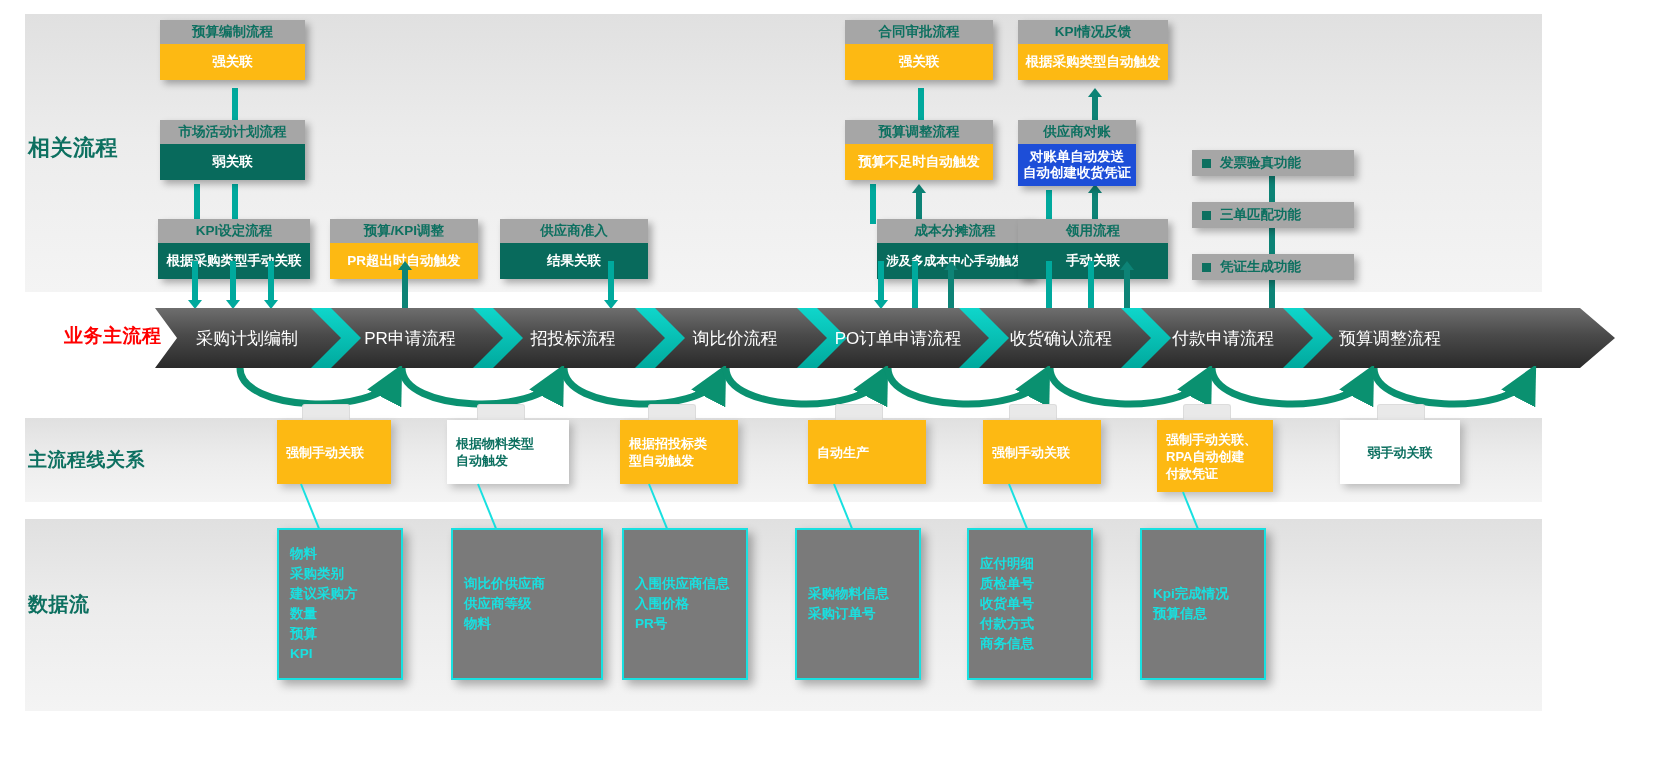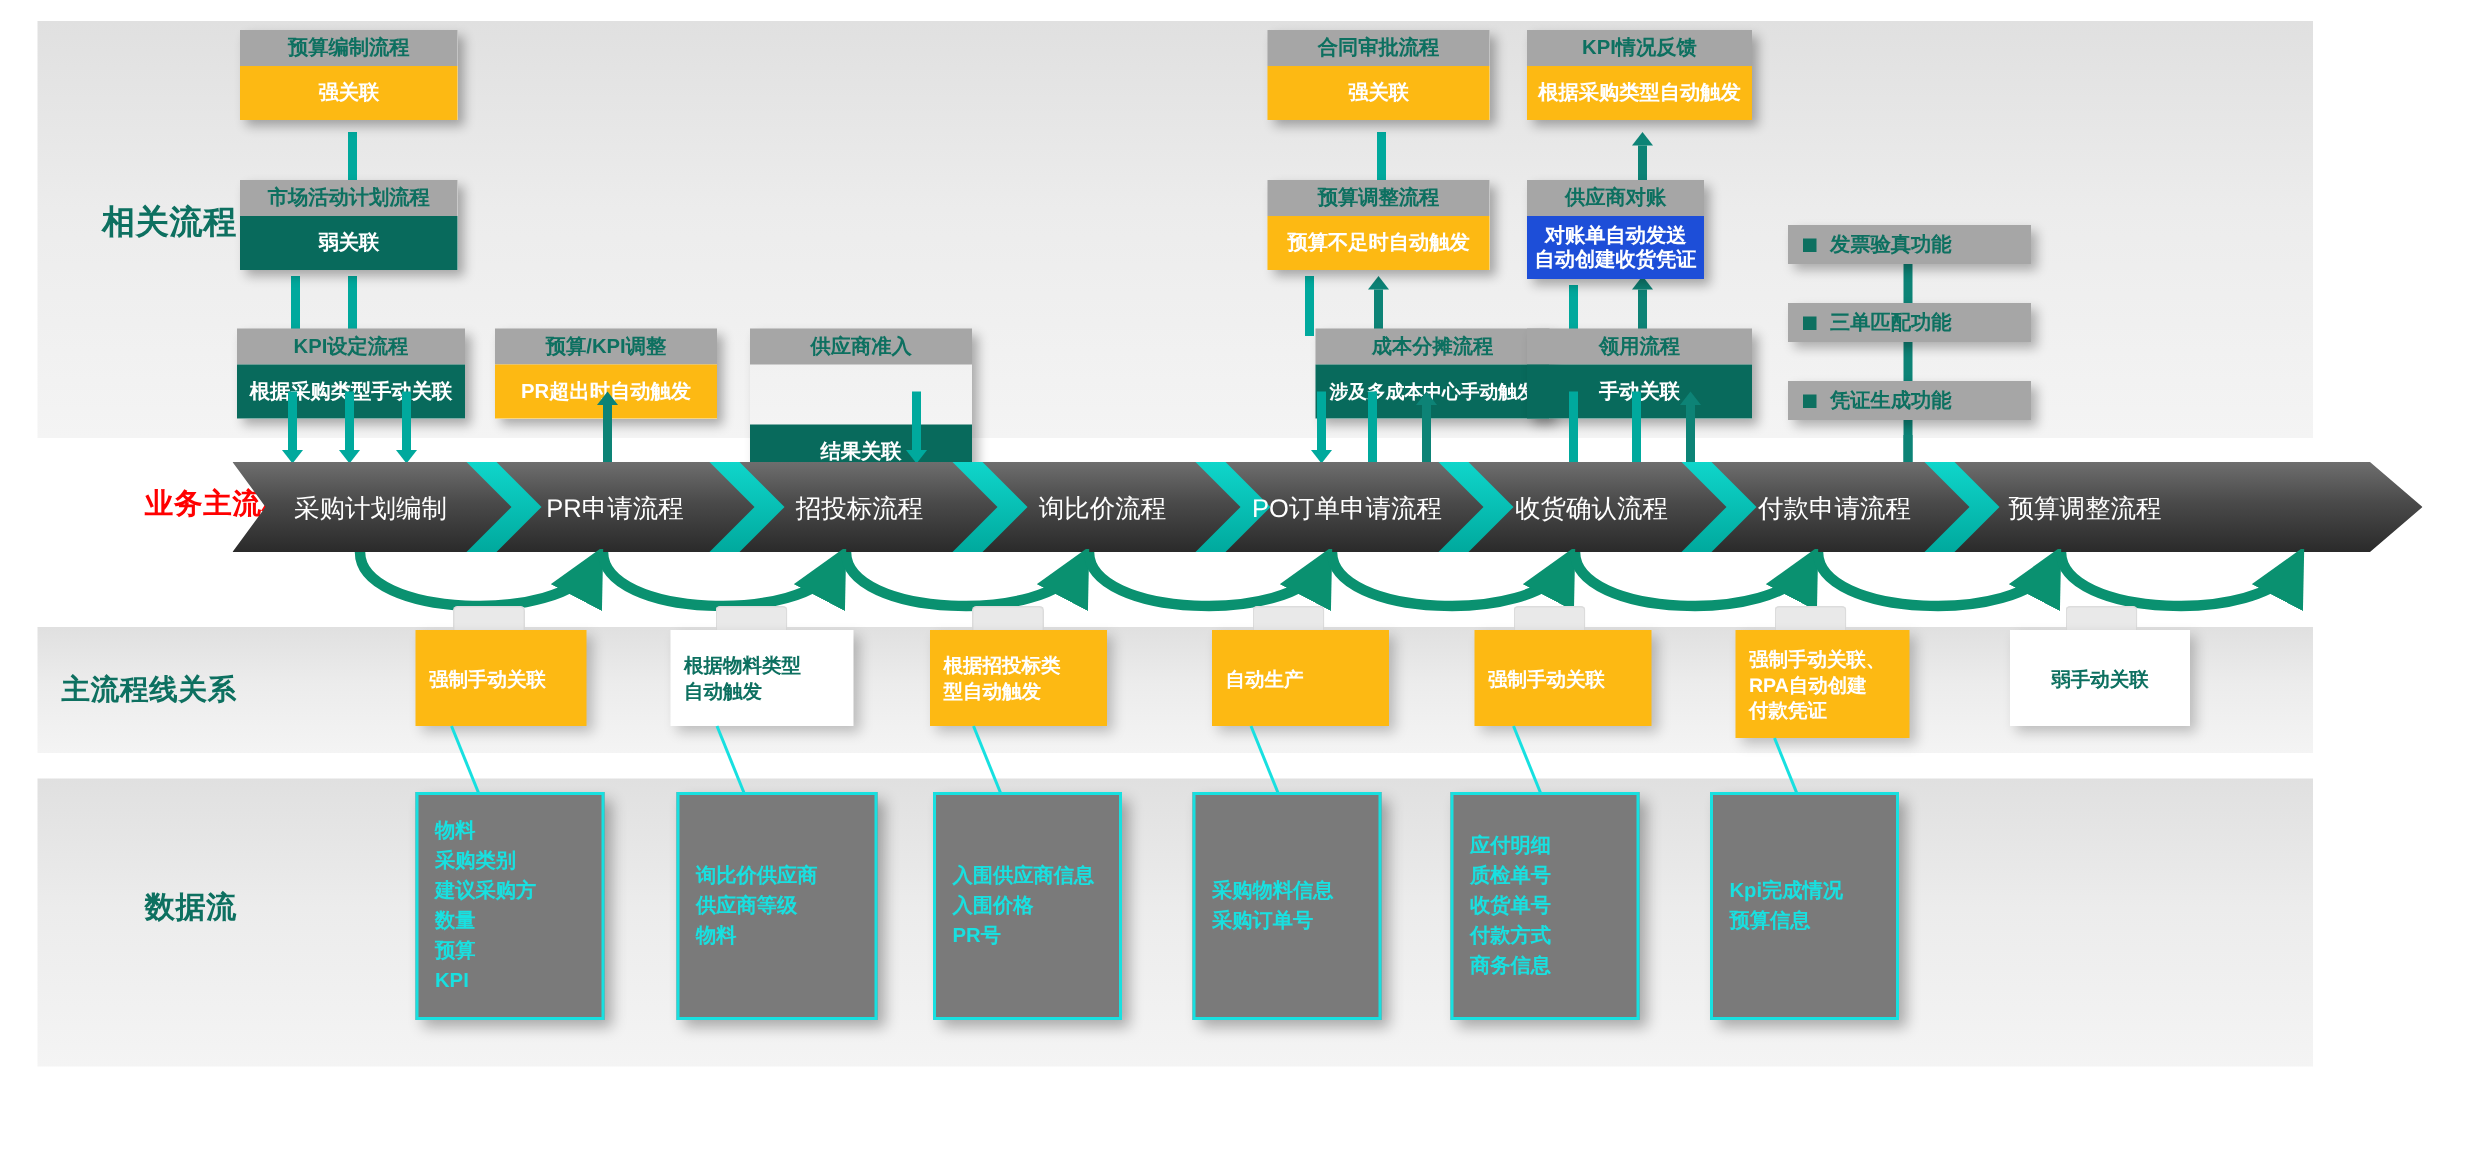--- a/index.html
+++ b/index.html
@@ -5,21 +5,21 @@
   html,body{margin:0;padding:0;background:#fff;}
   body{width:1660px;height:776px;position:relative;overflow:hidden;
        font-family:"Liberation Sans","DejaVu Sans",sans-serif;}
 
   .band{position:absolute;left:25px;width:1517px;
         background:linear-gradient(180deg,#e0e0e0 0%,#ececec 45%,#f4f4f4 100%);}
   #band-related{top:14px;height:278px;}
   #band-mainline{top:418px;height:84px;}
   #band-dataflow{top:519px;height:192px;}
 
-  .row-label{position:absolute;left:28px;width:130px;text-align:right;
+  .row-label{position:absolute;left:28px;width:130px;text-align:left;
              font-weight:bold;color:#0a6b5c;letter-spacing:.5px;}
   #label-related{top:133px;font-size:22px;color:#0d7060;}
   #label-main{top:323px;font-size:19px;color:#ff0000;font-weight:bold;margin-left:36px;}
   #label-mainline{top:447px;font-size:19px;color:#0d7060;}
   #label-dataflow{top:591px;font-size:20px;color:#0d7060;}
 
   
   .card{position:absolute;box-shadow:4px 4px 7px rgba(0,0,0,.30);}
   .card .hdr{background:#a6a6a6;color:#0d7060;font-weight:bold;font-size:13.5px;
              text-align:center;line-height:24px;height:24px;white-space:nowrap;}
@@ -118,21 +118,21 @@
   <div class="bdy teal" style="height:36px;">根据采购类型手动关联</div>
 </div>
 
 <div class="card" style="left:330px;top:219px;width:148px;">
   <div class="hdr">预算/KPI调整</div>
   <div class="bdy amber" style="height:36px;">PR超出时自动触发</div>
 </div>
 
 <div class="card" style="left:500px;top:219px;width:148px;">
   <div class="hdr">供应商准入</div>
-  <div class="bdy teal" style="height:36px;margin-top:40px;">结果关联</div>
+  <div class="bdy teal" style="height:36px;">结果关联</div>
 </div>
 
 <div class="card" style="left:845px;top:20px;width:148px;">
   <div class="hdr">合同审批流程</div>
   <div class="bdy amber" style="height:36px;">强关联</div>
 </div>
 
 <div class="card" style="left:1018px;top:20px;width:150px;">
   <div class="hdr">KPI情况反馈</div>
   <div class="bdy amber" style="height:36px;">根据采购类型自动触发</div>
@@ -322,21 +322,21 @@
 
 <div class="dbox" style="left:277px;top:528px;width:126px;height:152px;">
   <span>物料</span>
   <span>采购类别</span>
   <span>建议采购方</span>
   <span>数量</span>
   <span>预算</span>
   <span>KPI</span>
 </div>
 
-<div class="dbox" style="left:451px;top:528px;width:134px;height:152px;">
+<div class="dbox" style="left:451px;top:528px;width:152px;height:152px;">
   <span>询比价供应商</span>
   <span>供应商等级</span>
   <span>物料</span>
 </div>
 
 <div class="dbox" style="left:622px;top:528px;width:126px;height:152px;">
   <span>入围供应商信息</span>
   <span>入围价格</span>
   <span>PR号</span>
 </div>

